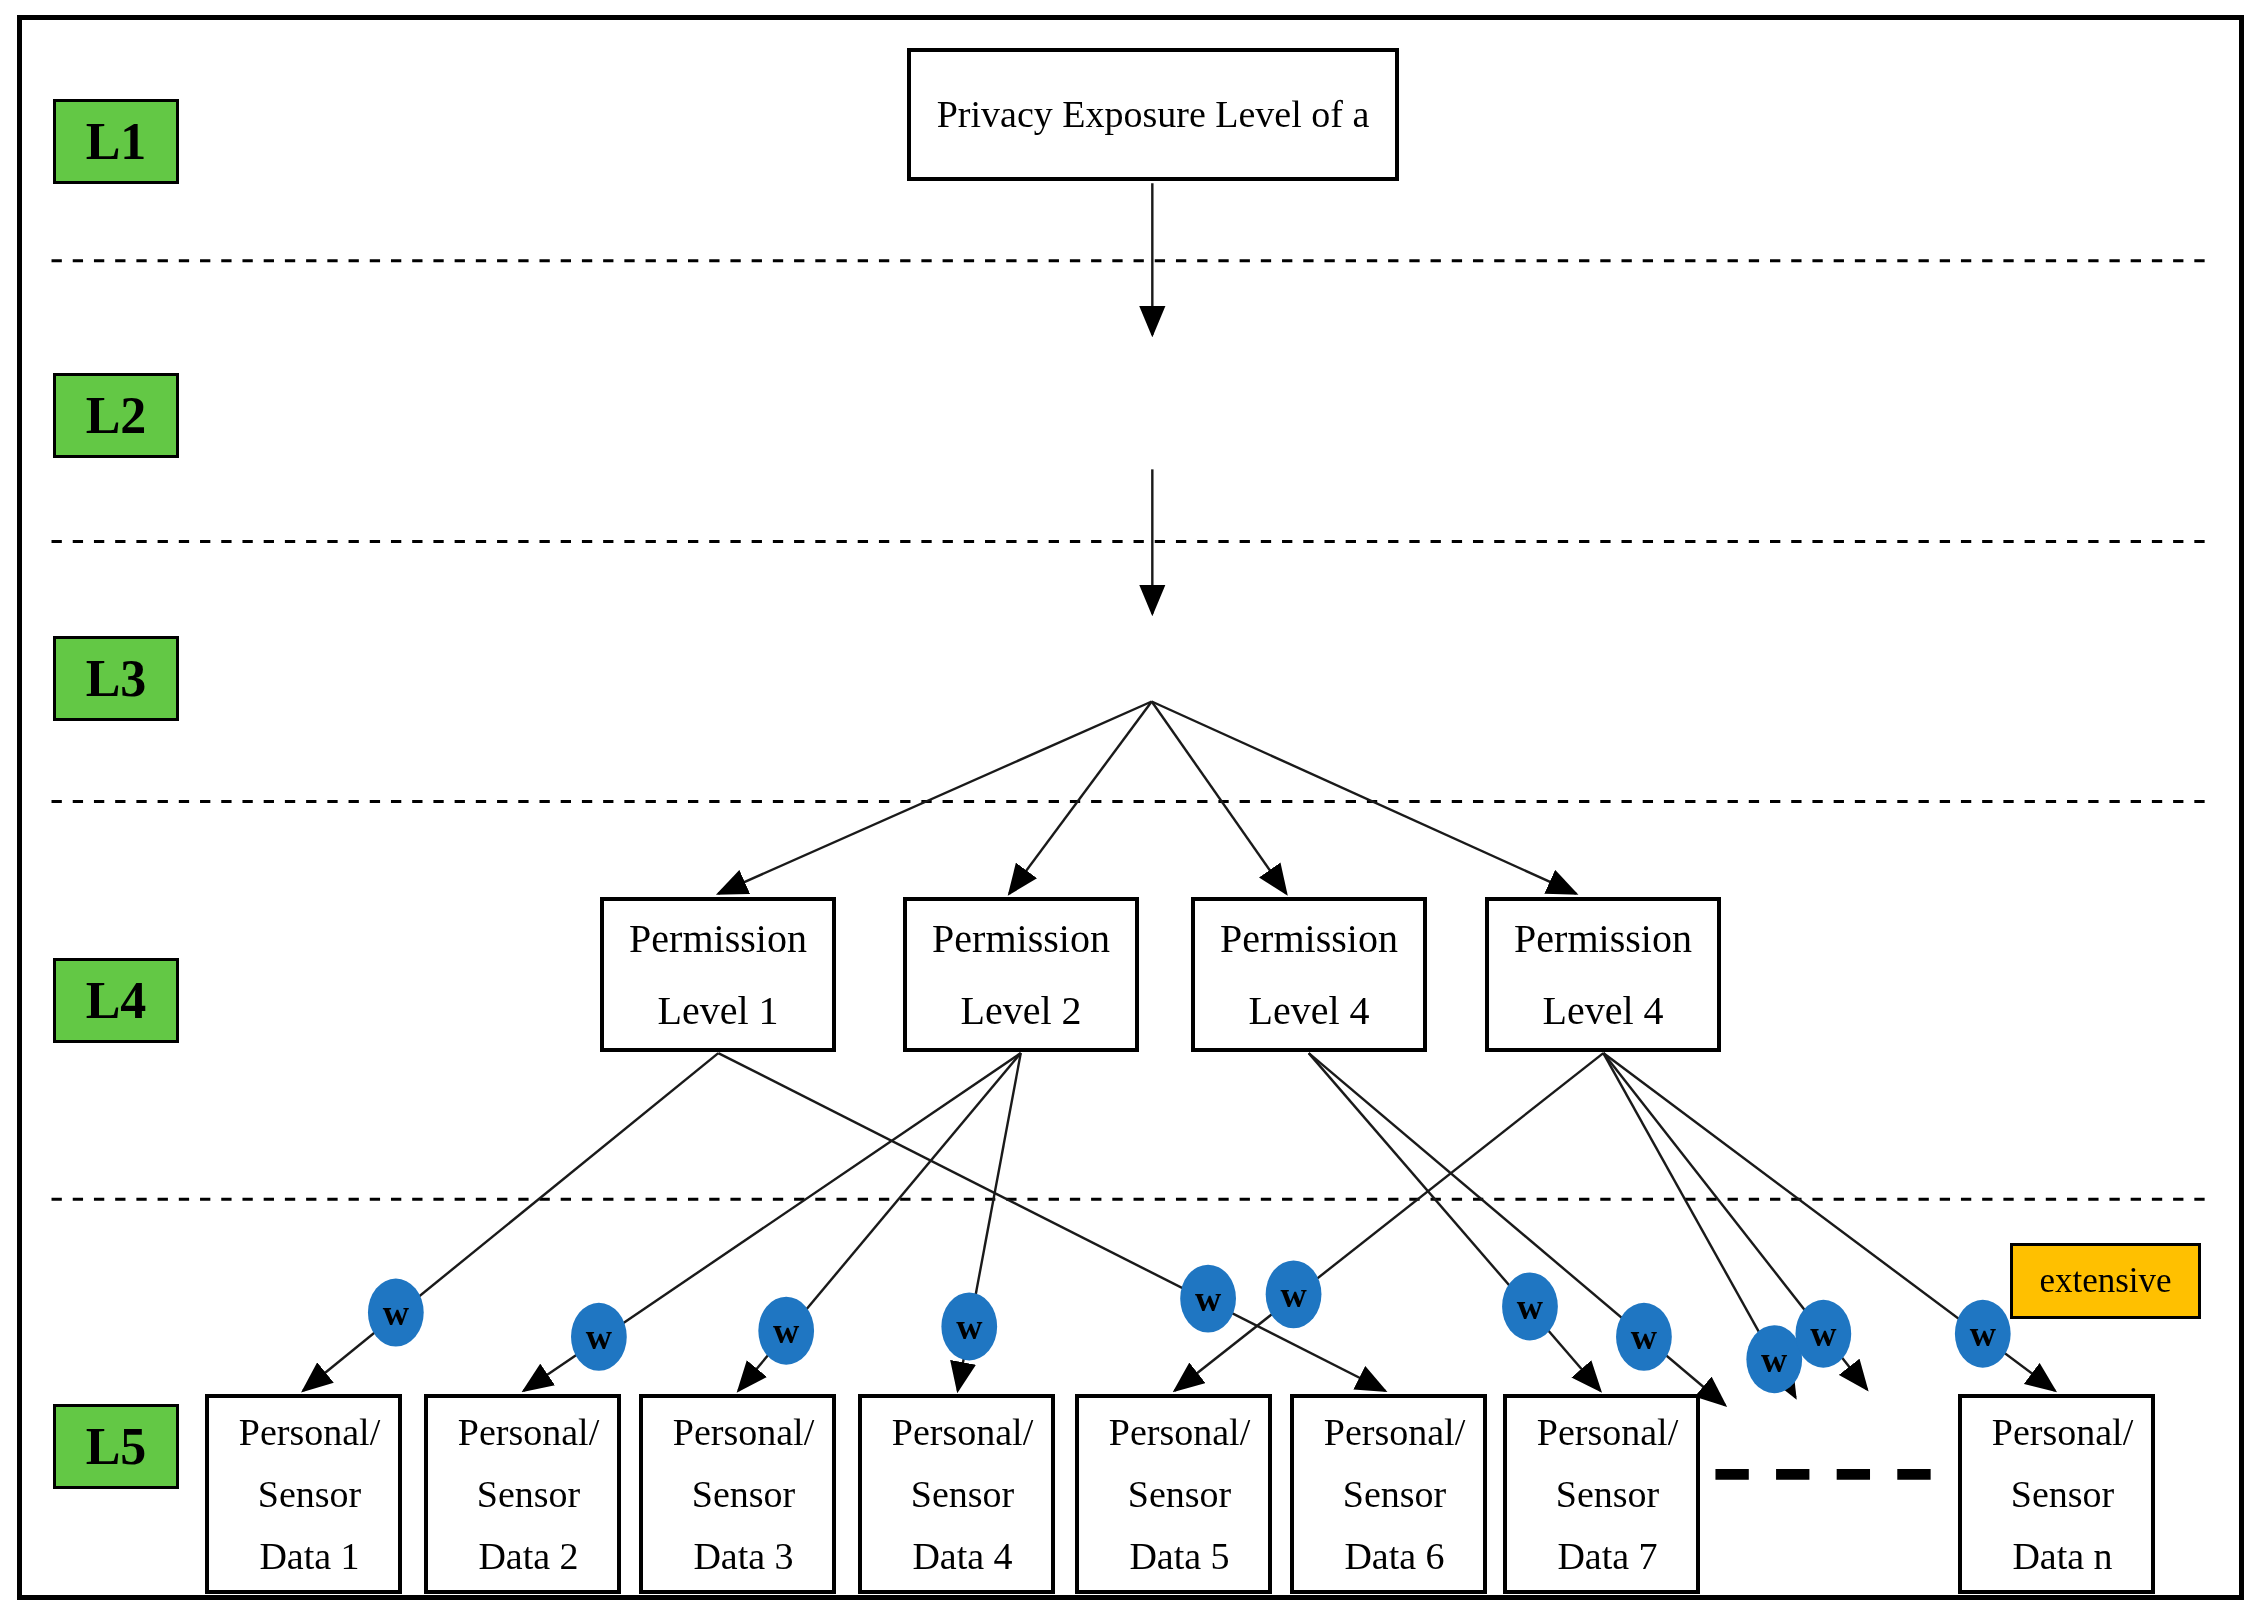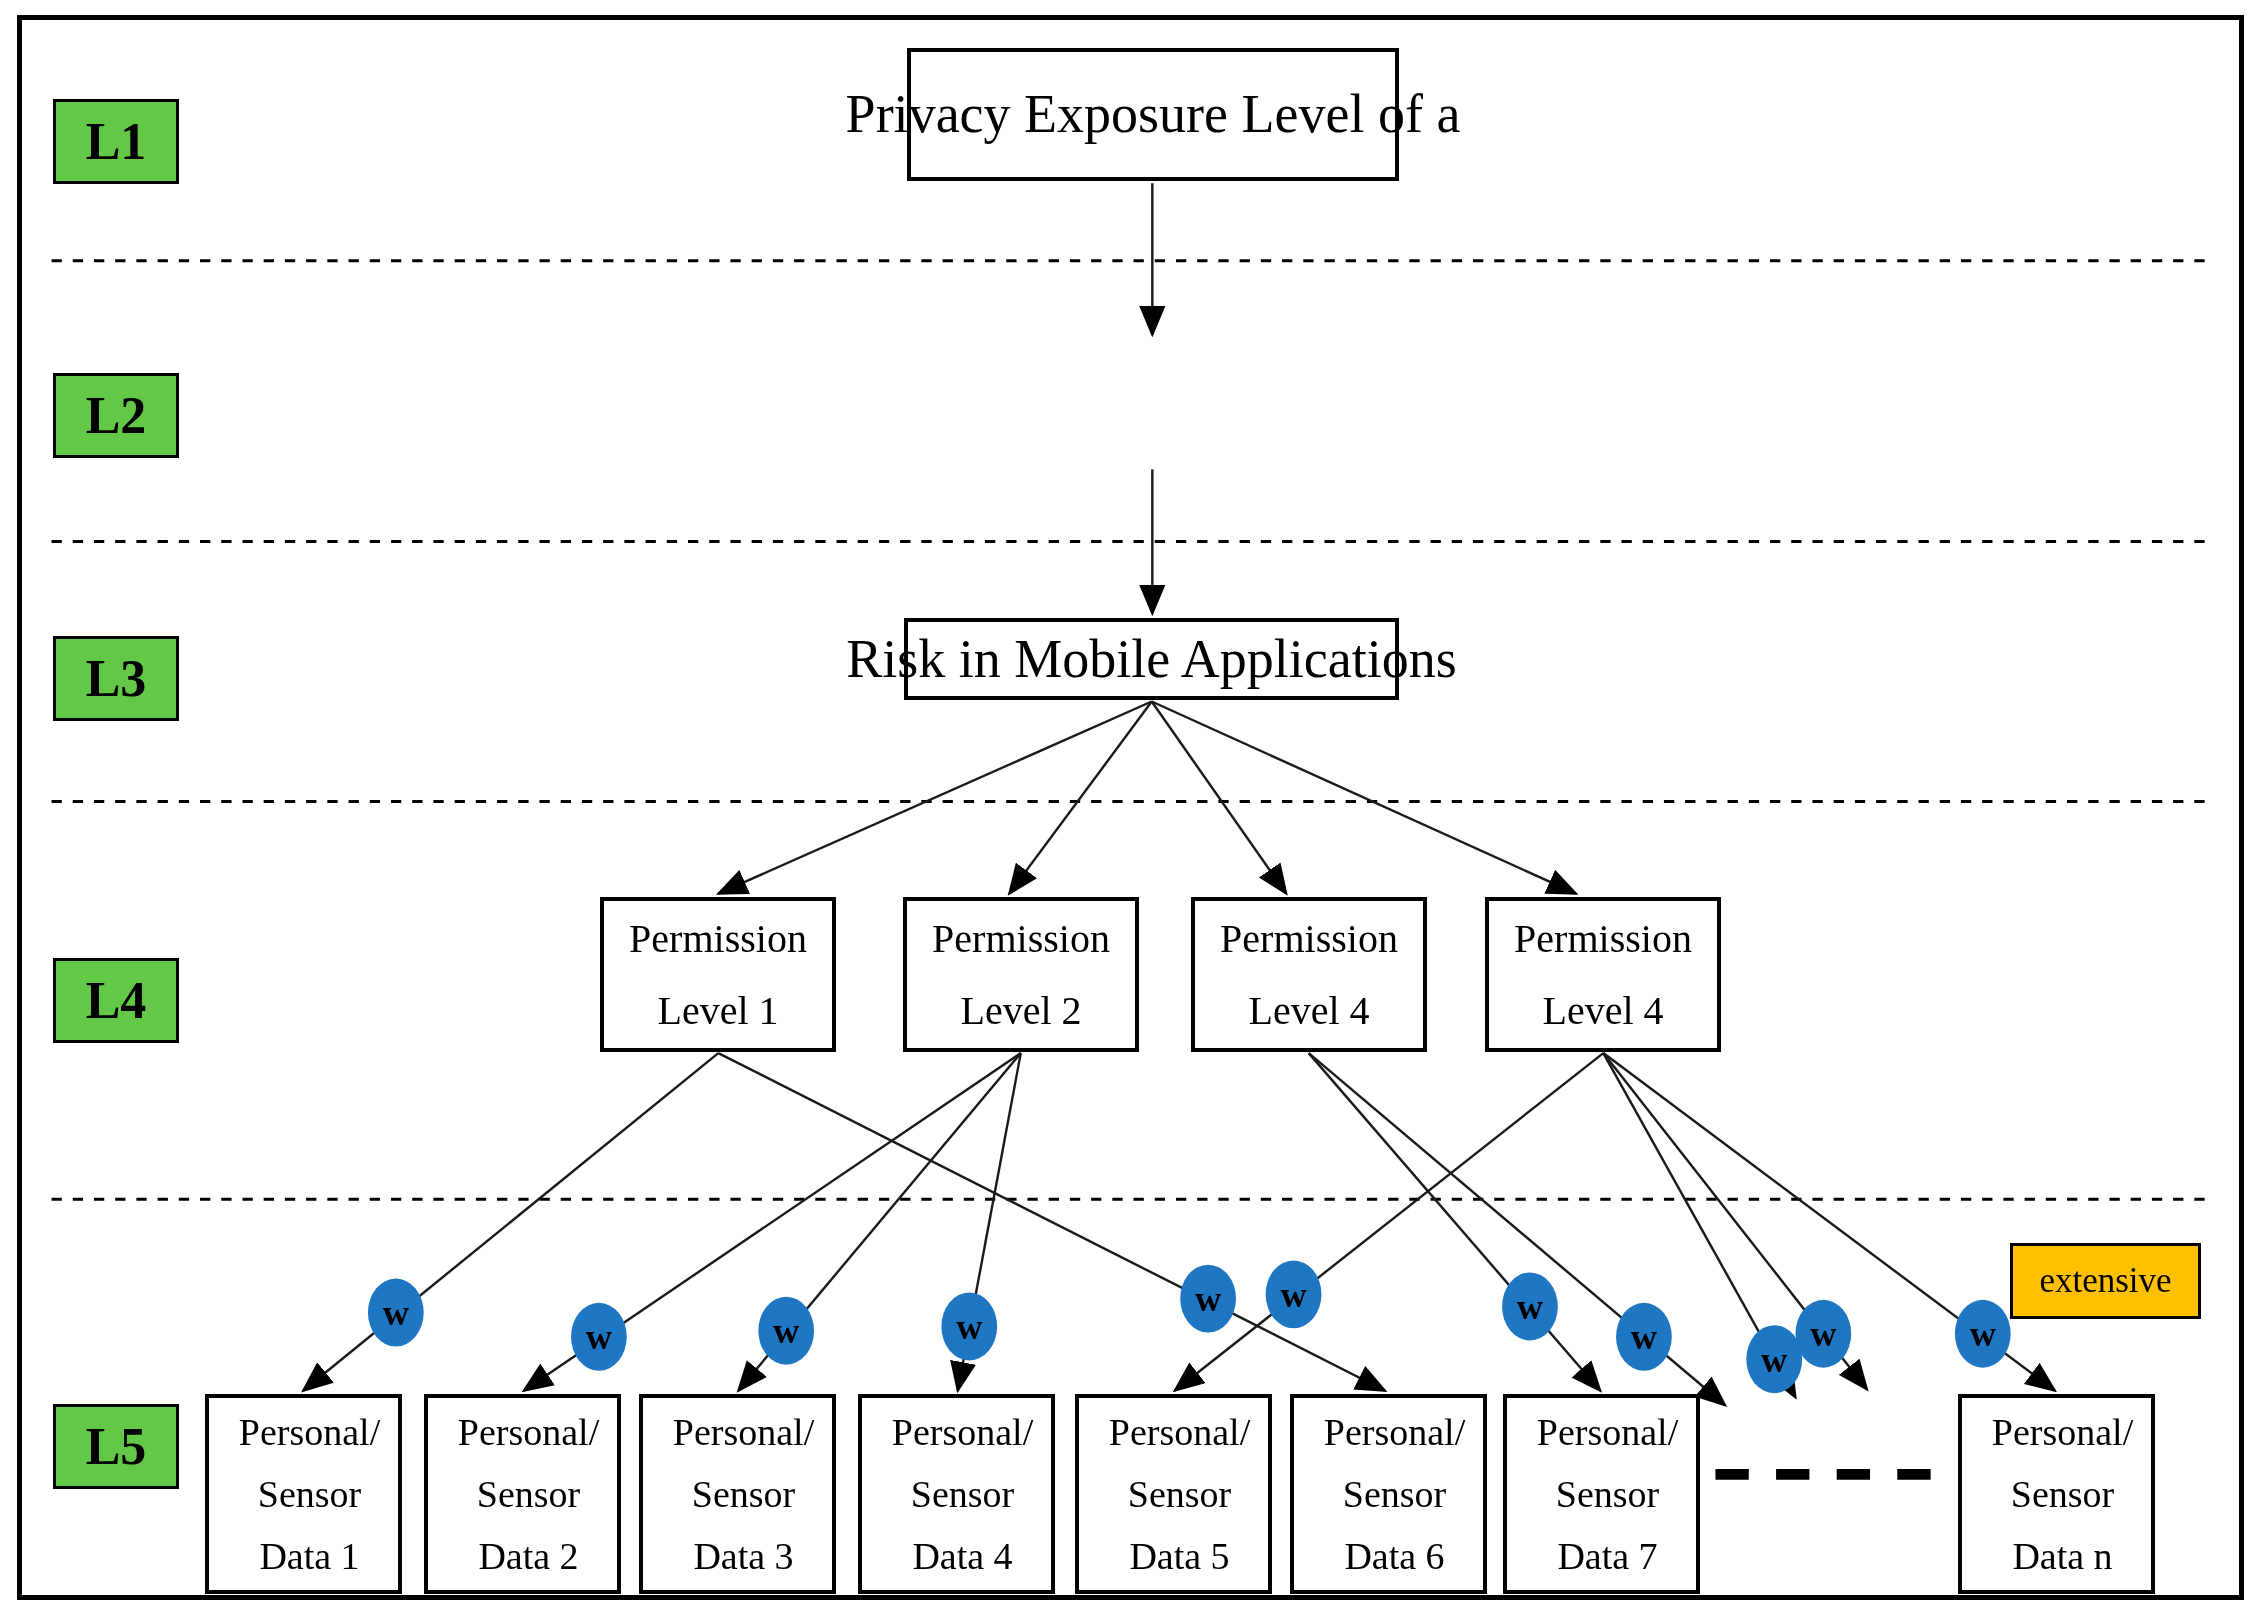--- a/index.html
+++ b/index.html
@@ -17,21 +17,21 @@
     position:absolute;background:#fff;border:4.8px solid #000;
     display:flex;flex-direction:column;align-items:center;justify-content:center;
     text-align:center;color:#000;
   }
   .node .ln{white-space:nowrap;}
   .lvl{
     position:absolute;left:53px;width:126px;height:85px;background:#63C845;
     border:3.6px solid #000;display:flex;align-items:center;justify-content:center;
     font-weight:bold;font-size:52px;color:#000;
   }
-  .big{font-size:54px;line-height:61px;}
+  .big{font-size:38px;line-height:61px;}
   .perm{font-size:40px;line-height:72px;}
   .dat{font-size:38px;line-height:62px;padding-left:12px;}
   .extbox{
     position:absolute;left:2010px;top:1243px;width:191px;height:76px;
     background:#FFC000;border:3.6px solid #000;display:flex;align-items:center;
     justify-content:center;font-size:35px;color:#000;
   }
   .wtext{font-family:"Liberation Serif","DejaVu Serif",serif;font-weight:bold;}
 </style>
 </head>
@@ -116,23 +116,20 @@
     </div>
   <div class="lvl" style="top:1404px">
       <span>L5</span>
     </div>
 
   <div class="node big" style="left:907px;top:48px;width:492px;height:133px">
     <div class="ln">Privacy Exposure Level of a</div>
   </div>
 
 
-  <div class="node big" style="left:904px;top:618px;width:495px;height:82px">
-    <div class="ln">Risk in Mobile Applications</div>
-  </div>
 
   <div class="node perm" style="left:600px;top:897px;width:236px;height:155px">
     <div class="ln">Permission</div>
     <div class="ln">Level 1</div>
   </div>
   <div class="node perm" style="left:903px;top:897px;width:236px;height:155px">
     <div class="ln">Permission</div>
     <div class="ln">Level 2</div>
   </div>
   <div class="node perm" style="left:1191px;top:897px;width:236px;height:155px">

